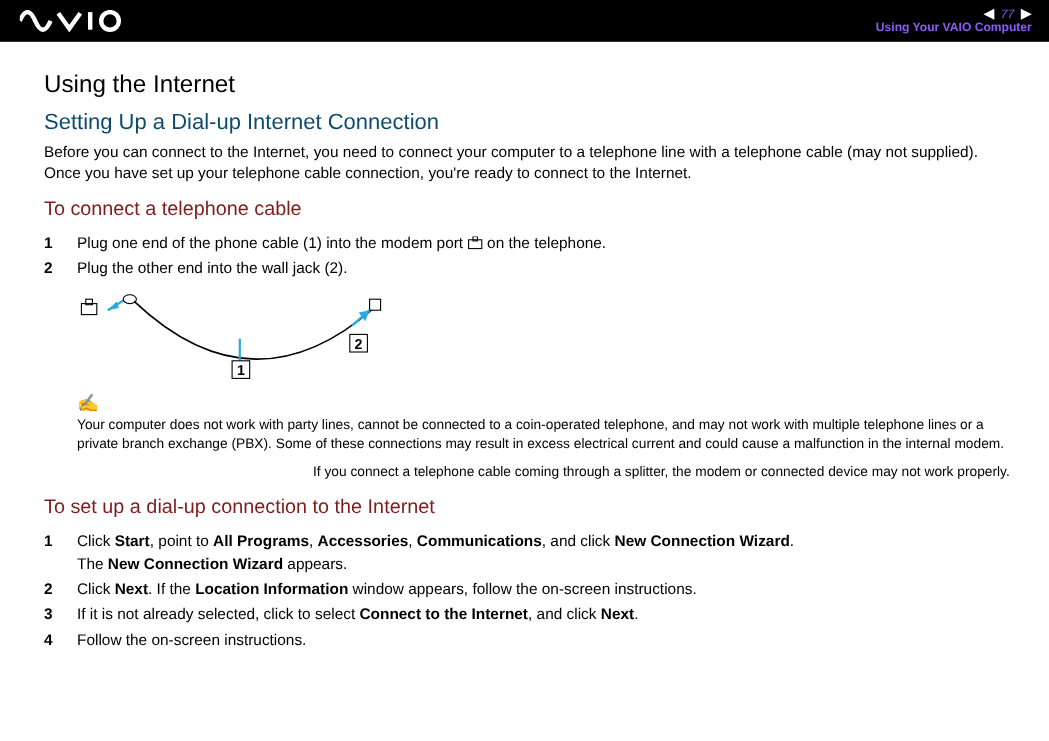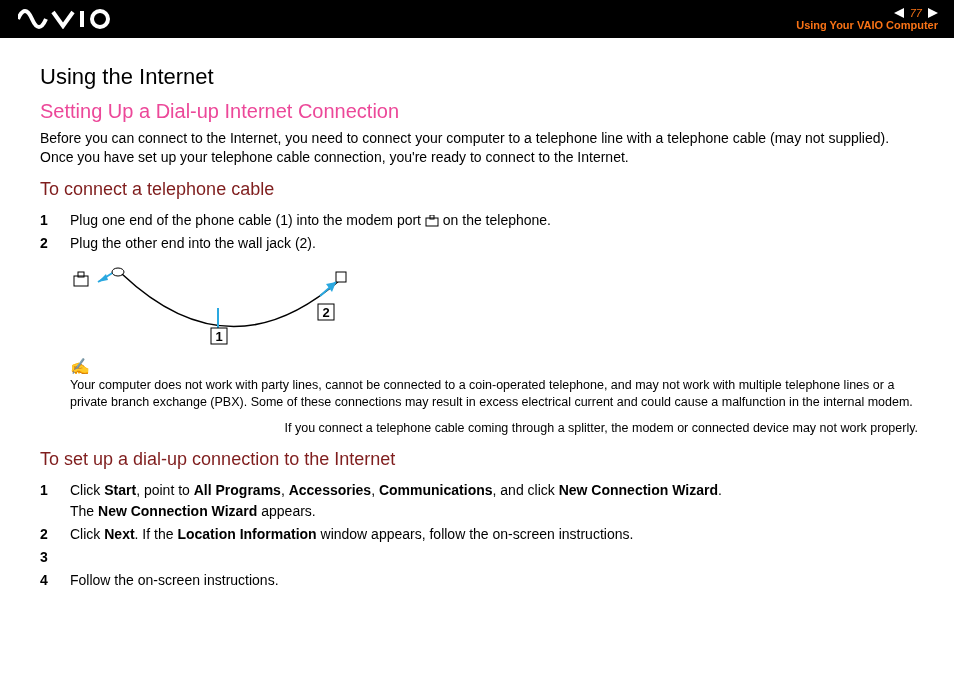--- a/index.html
+++ b/index.html
@@ -1,27 +1,27 @@
 <!DOCTYPE html>
 <html><head>
 <meta charset="utf-8">
 <style>
   * { box-sizing: border-box; margin: 0; padding: 0; }
   html, body { width: 954px; height: 674px; font-family: Arial, Helvetica, sans-serif; color: #000; background: #fff; }
-  .topbar { background: #000; color: #f97316; height: 38px; display: flex; align-items: center; justify-content: space-between; padding: 0 16px 0 18px; }
+  .topbar { background: #000; color: #8b5cf6; height: 38px; display: flex; align-items: center; justify-content: space-between; padding: 0 16px 0 18px; }
   .logo svg { display: block; }
   .nav { display: flex; flex-direction: column; align-items: flex-end; font-size: 11px; line-height: 1.1; }
   .nav-row { display: flex; align-items: center; gap: 6px; font-style: italic; }
   .nav-row .tri { width: 0; height: 0; border-top: 5px solid transparent; border-bottom: 5px solid transparent; }
   .tri.left { border-right: 10px solid #fff; }
   .tri.right { border-left: 10px solid #fff; }
   .nav-sub { font-weight: bold; font-style: normal; }
   .content { padding: 26px 36px 0 40px; }
   h1 { font-weight: 400; font-size: 22px; margin-bottom: 10px; }
-  h2 { color: #ec4899; font-weight: 400; font-size: 20px; margin-bottom: 6px; }
+  h2 { color: #0c4a6e; font-weight: 400; font-size: 20px; margin-bottom: 6px; }
   p.intro { font-size: 14px; line-height: 1.35; margin-bottom: 12px; }
   h3 { color: #7f1d1d; font-weight: 400; font-size: 18px; margin-bottom: 10px; }
   ol.steps { list-style: none; counter-reset: st; font-size: 14px; line-height: 1.5; }
   ol.steps li { display: flex; gap: 18px; margin-bottom: 2px; }
   ol.steps li .num { font-weight: bold; width: 12px; }
   .figure { margin: 12px 0 6px 30px; }
   .note-icon { color: #2a7fbf; font-size: 16px; }
   .note { font-size: 12.5px; line-height: 1.35; margin: 2px 0 10px 30px; font-family: Arial, sans-serif; }
   .note2 { font-size: 12.5px; margin: 0 0 14px 30px; text-align: right; }
   .inline-icon { display: inline-block; vertical-align: -2px; }
@@ -114,19 +114,22 @@
       </span>
     </li>
     <li>
       <span class="num">2</span>
       <span>
         <span>Click </span><b>Next</b><span>. If the </span><b>Location Information</b><span> window appears, follow the on-screen instructions.</span>
       </span>
     </li>
     <li>
       <span class="num">3</span>
+      <span>
+        <span>If it is not already selected, click to select </span><b>Connect to the Internet</b><span>, and click </span><b>Next</b><span>.</span>
+      </span>
     </li>
     <li>
       <span class="num">4</span>
       <span>Follow the on-screen instructions.</span>
     </li>
   </ol>
 </div>
 
 </body></html>

